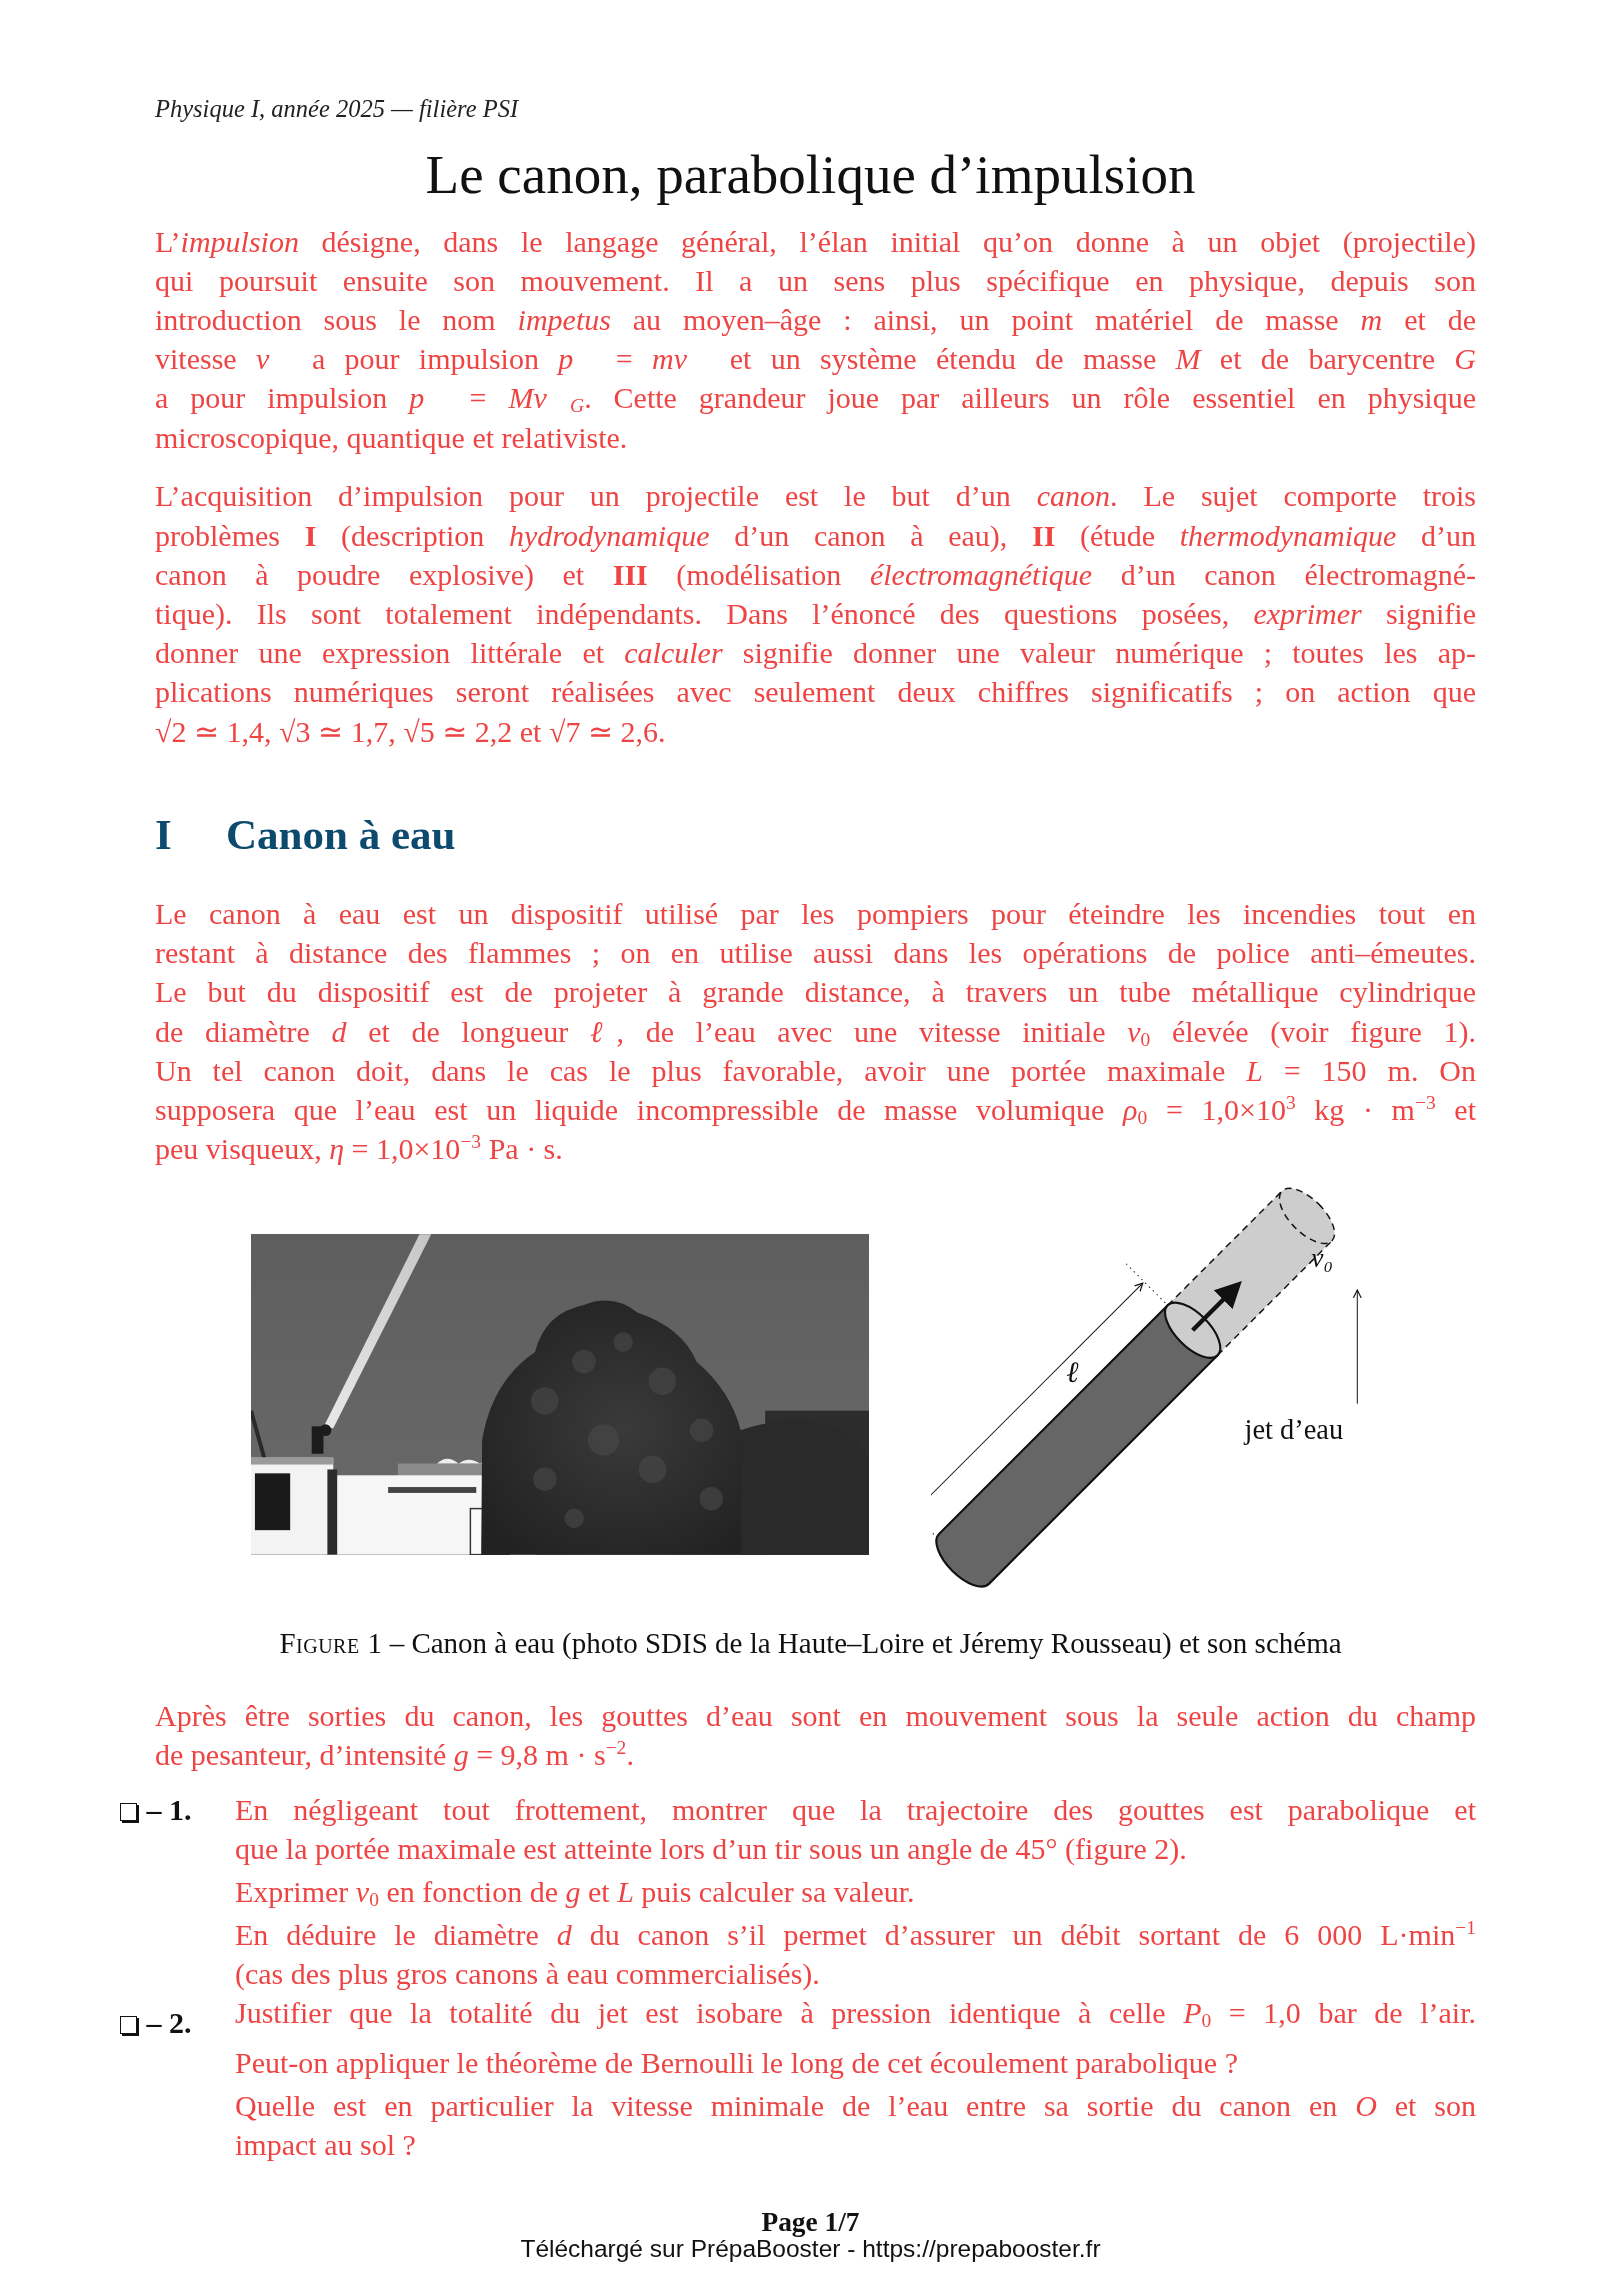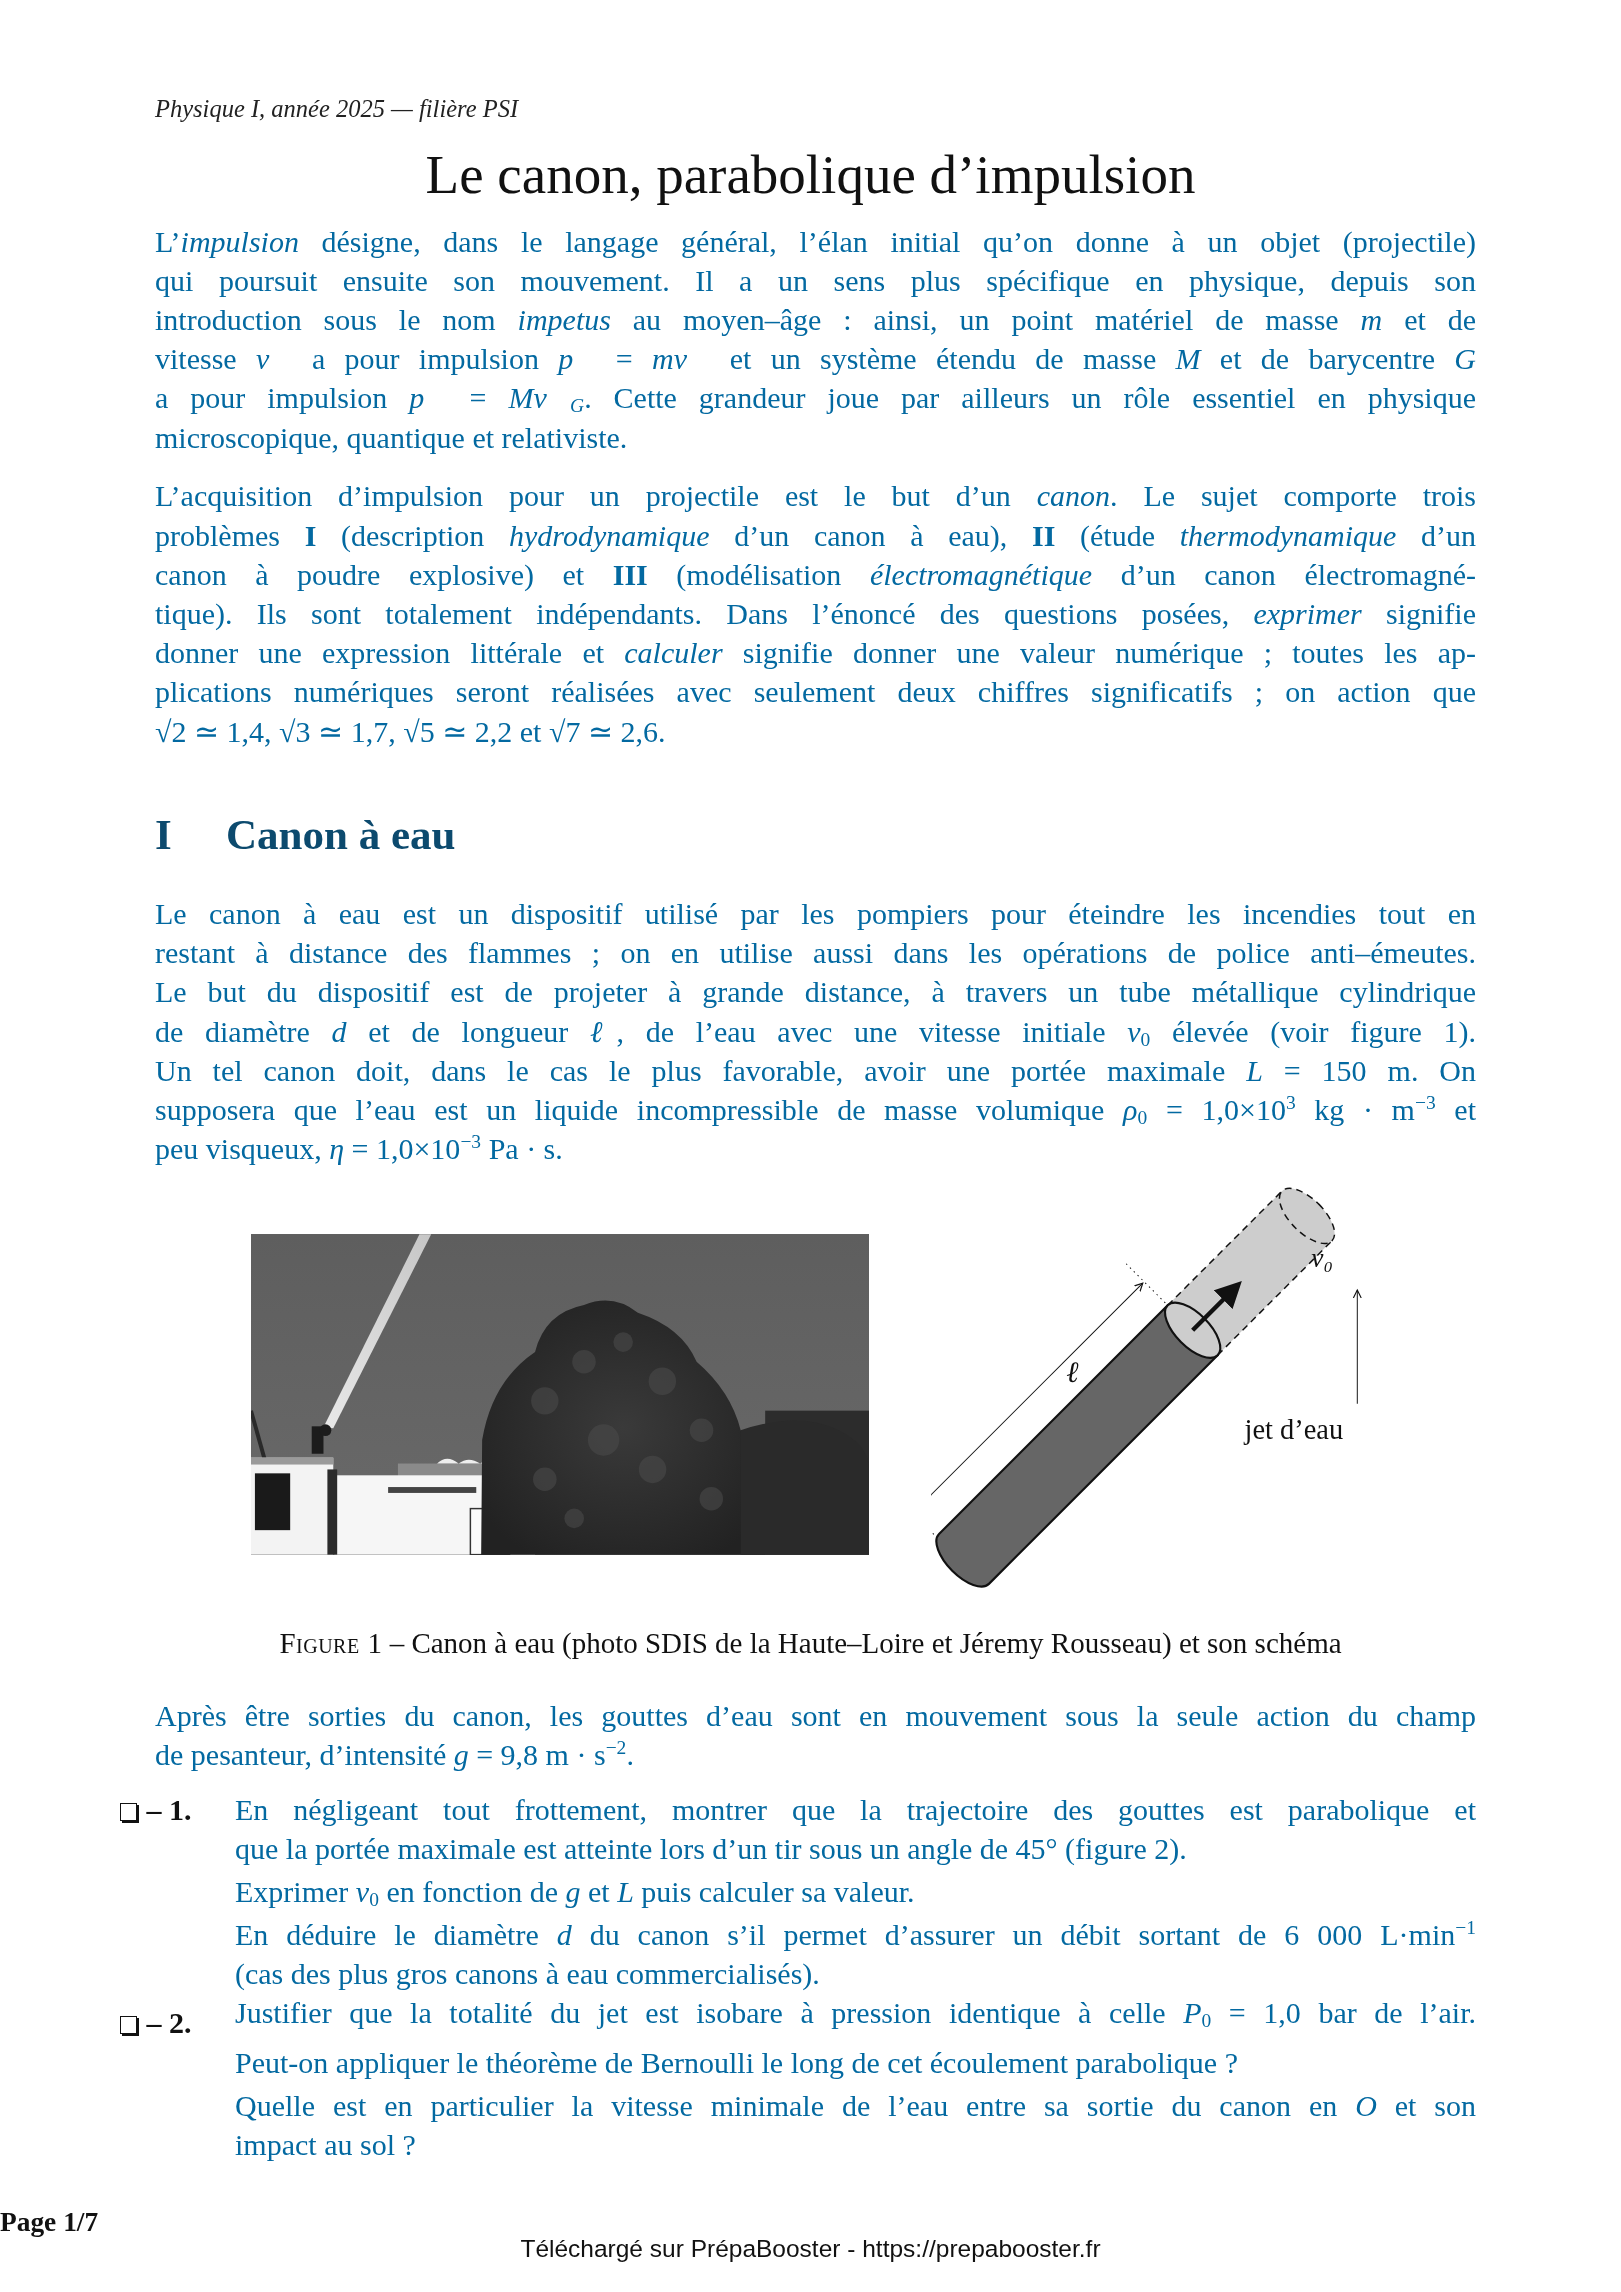--- a/index.html
+++ b/index.html
@@ -5,36 +5,36 @@
   html, body { margin:0; padding:0; background:#ffffff; }
   body { width:1621px; height:2293px; position:relative; overflow:hidden;
          font-family:"DejaVu Serif","Liberation Serif",serif; color:#111; }
   .page { position:absolute; left:0; top:0; width:1621px; height:2293px; }
   .header { position:absolute; left:155px; top:55px; font-family:"Liberation Serif",serif;
             font-style:italic; font-size:24.5px; color:#222;margin-top:40px; }
   .title { position:absolute; left:0; width:1621px; top:143px; text-align:center;
            font-family:"Liberation Serif",serif; font-size:55px; color:#111; }
   .line { position:absolute; left:155px; width:1321px; height:39px; line-height:39px;
           font-family:"Liberation Serif",serif; font-size:30px; white-space:nowrap;
-          text-align:justify; text-align-last:justify; color:#0369a1; }
+          text-align:justify; text-align-last:justify; color:#ef4444; }
   .line.last { text-align-last:left; }
   .line.indent { left:235px; width:1241px; }
   .sec { position:absolute; left:155px; top:810px; font-family:"Liberation Serif",serif;
          font-weight:bold; font-size:43px; color:#0c4a6e; }
   .sec .num { display:inline-block; width:71px; }
   .photo { position:absolute; left:251px; top:1234px; width:618px; height:321px;
            background:#646464; overflow:hidden; }
   .caption { position:absolute; left:0; width:1621px; top:1627px; text-align:center;
              font-family:"Liberation Serif",serif; font-size:29px; color:#111; }
   .caption .sc { font-variant:small-caps; letter-spacing:0.5px; }
   .q-marker { position:absolute; left:120px; font-family:"Liberation Serif",serif;
               font-size:30px; font-weight:bold; height:39px; line-height:39px; }
   .checkbox { display:inline-block; width:14.7px; height:15.7px; border:1.5px solid #111;
               box-shadow:2px 2px 0 #111; vertical-align:-1px; margin-right:9.8px; background:#fff; }
-  .footer-page { position:absolute; left:0; width:1621px; top:2207px; text-align:left;
+  .footer-page { position:absolute; left:0; width:1621px; top:2207px; text-align:center;
                  font-family:"Liberation Serif",serif; font-weight:bold; font-size:27.4px; }
   .footer-dl { position:absolute; left:0; width:1621px; top:2235px; text-align:center;
                font-family:"Liberation Sans",sans-serif; font-size:24.5px; color:#111; }
   i, .it { font-style:italic; }
   b { font-weight:bold; }
   sup { font-size:0.65em; vertical-align:0.55em; line-height:0; }
   sub { font-size:0.65em; vertical-align:-0.2em; line-height:0; }
 </style>
 </head>
 <body>

